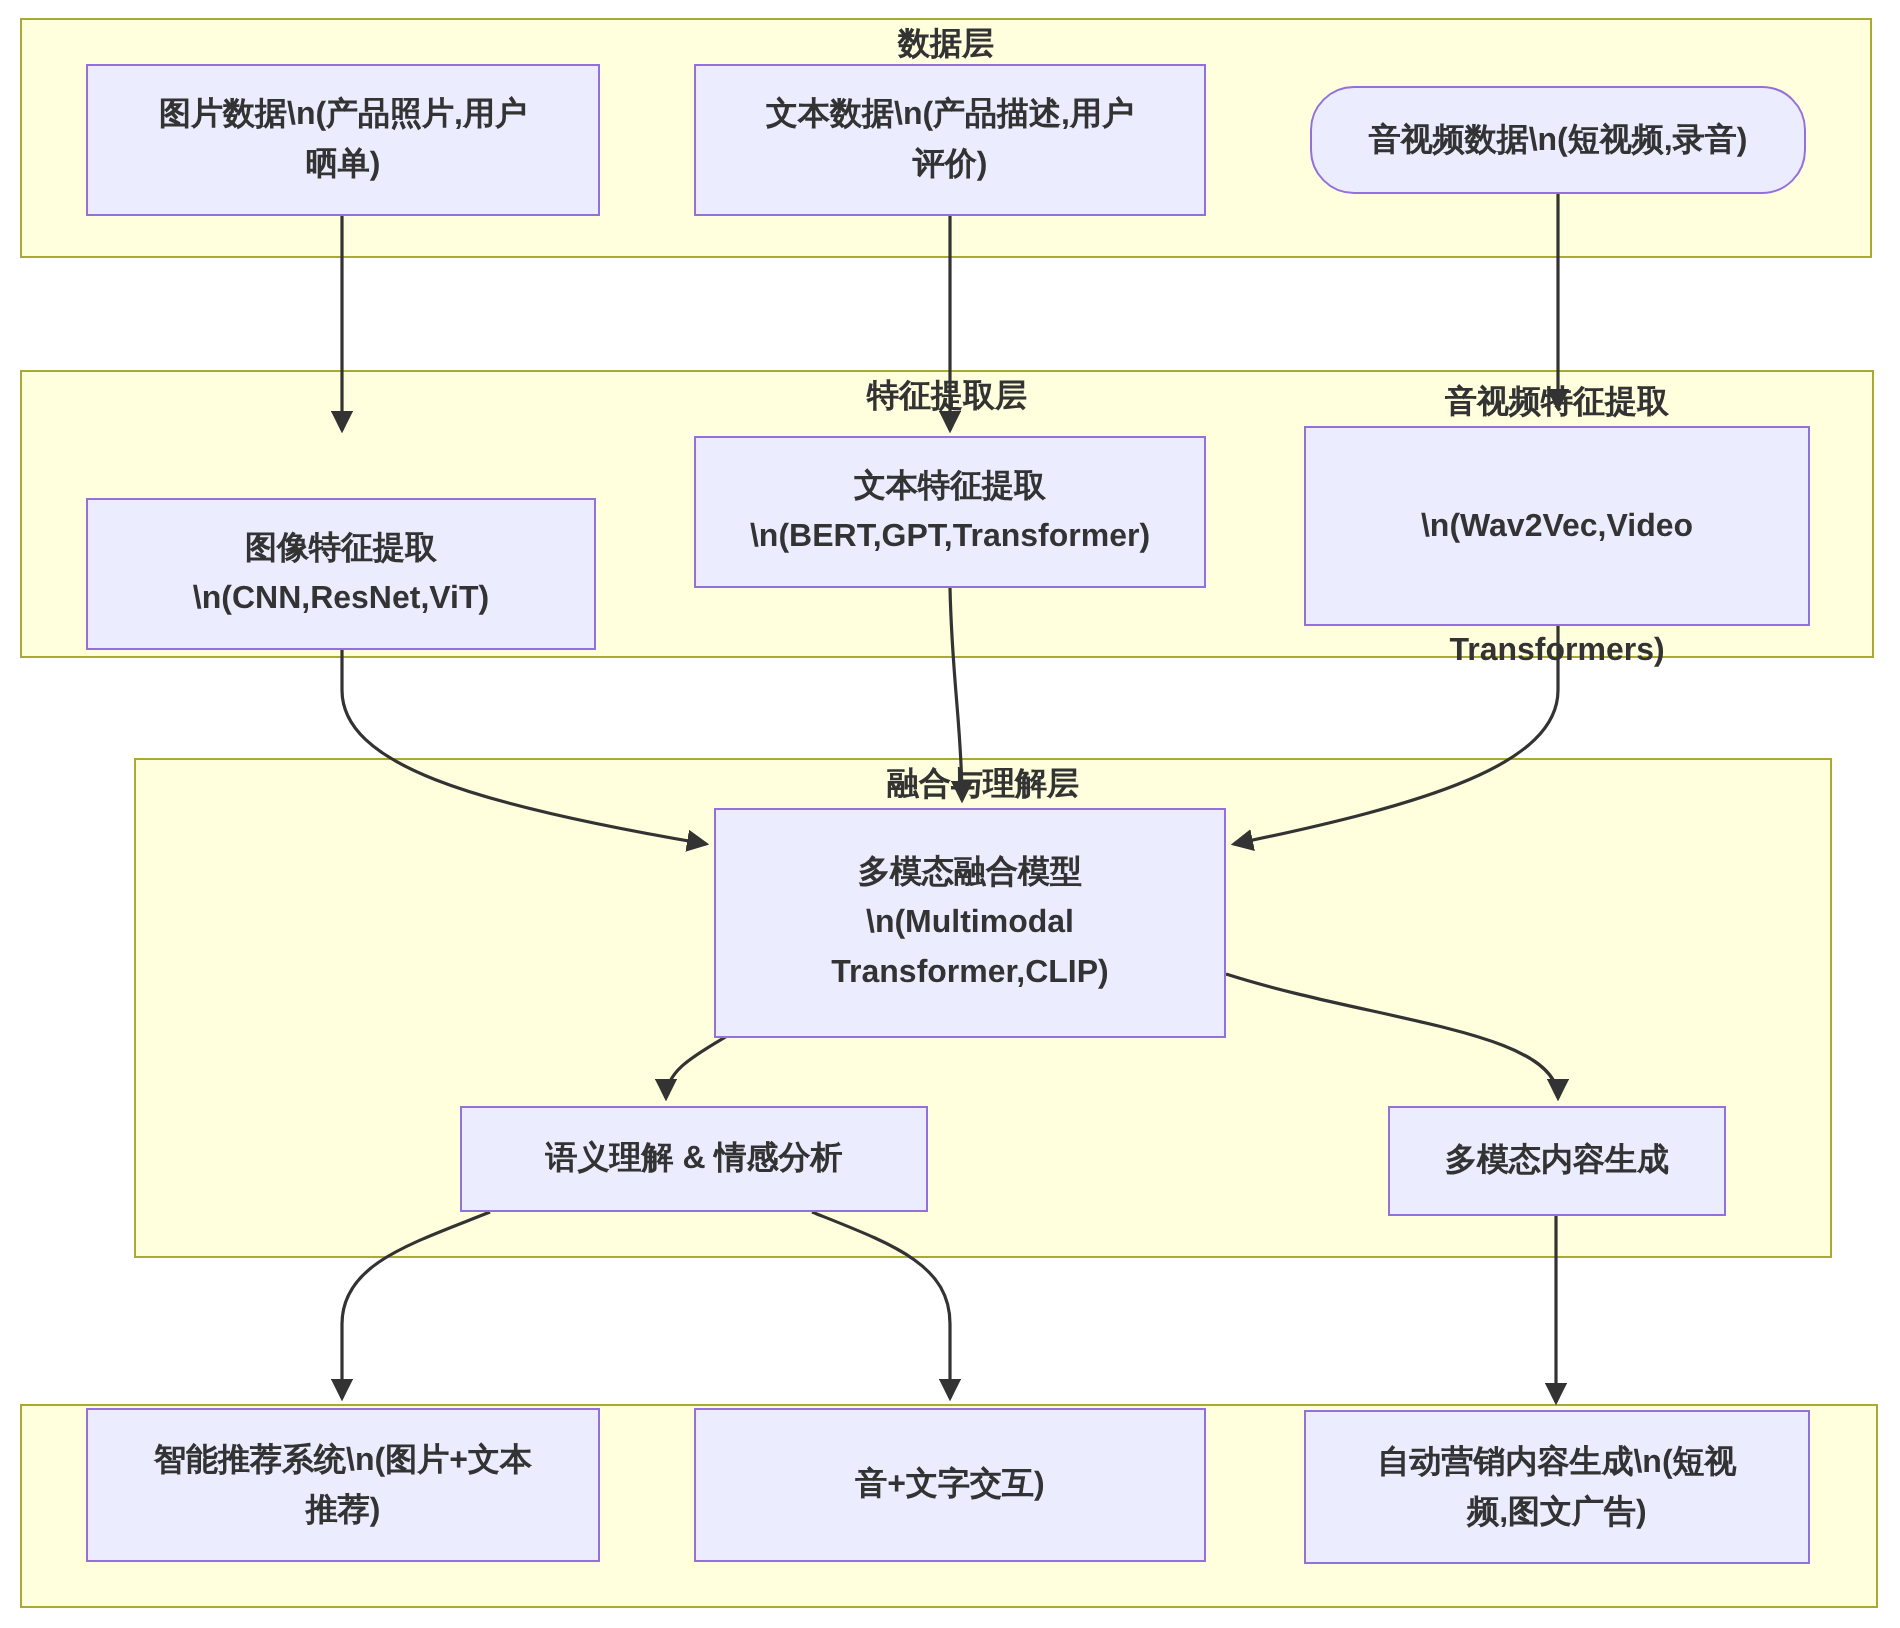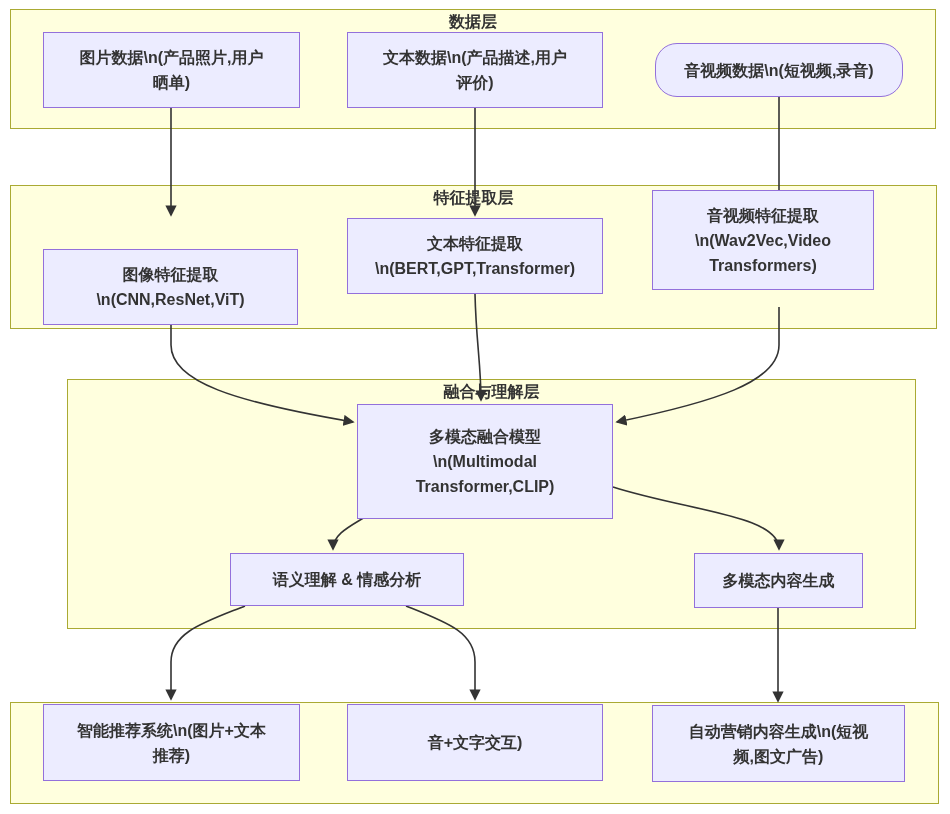--- a/index.html
+++ b/index.html
@@ -99,21 +99,21 @@
   </div>
 
   <div class="node" style="left:43px; top:218px; width:255px; height:76px;margin-top:31px;">
     <span>图像特征提取</span>
     <span>\n(CNN,ResNet,ViT)</span>
   </div>
   <div class="node" style="left:347px; top:218px; width:256px; height:76px;">
     <span>文本特征提取</span>
     <span>\n(BERT,GPT,Transformer)</span>
   </div>
-  <div class="node" style="left:652px; top:190px; width:222px; height:100px;">
+  <div class="node" style="left:652px; top:213px; width:253px; height:100px;gap:37px;">
     <span>音视频特征提取</span>
     <span>\n(Wav2Vec,Video</span>
     <span>Transformers)</span>
   </div>
 
   <div class="node" style="left:357px; top:404px; width:256px; height:115px;">
     <span>多模态融合模型</span>
     <span>\n(Multimodal</span>
     <span>Transformer,CLIP)</span>
   </div>

